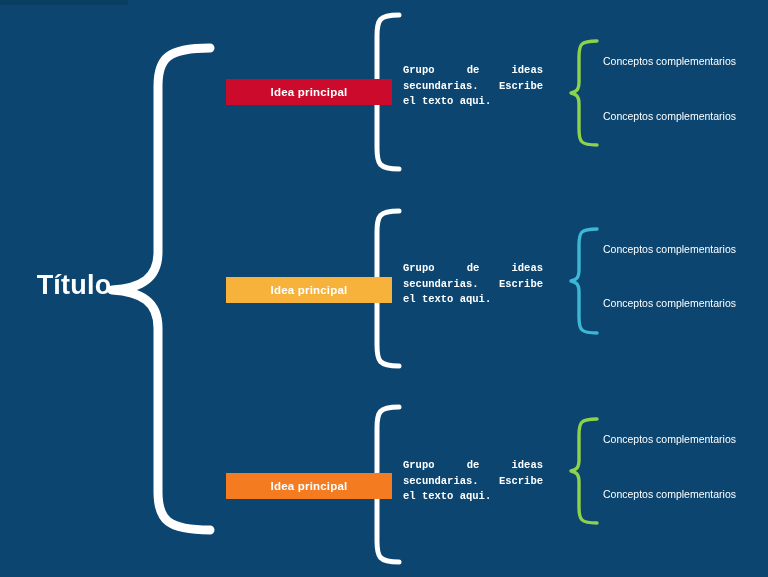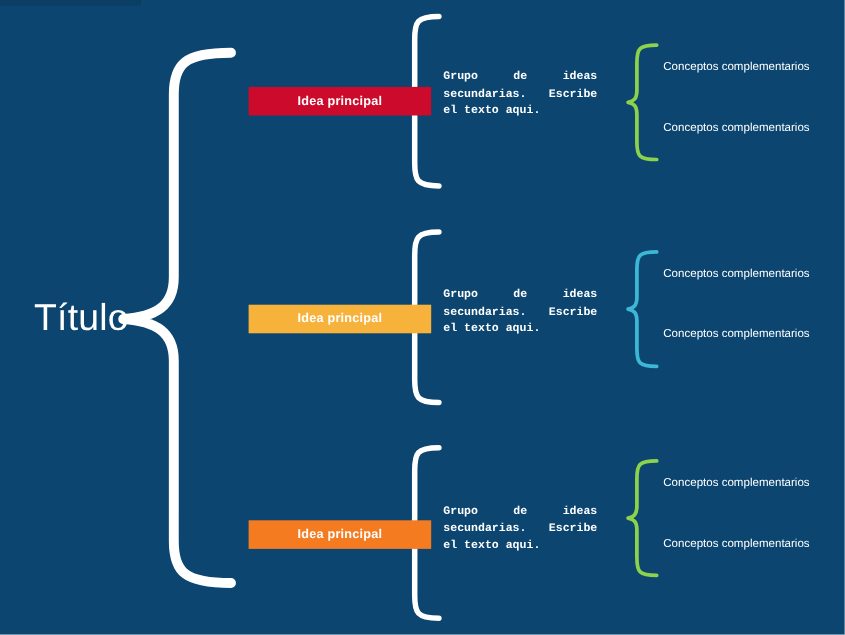--- a/index.html
+++ b/index.html
@@ -27,22 +27,22 @@
   }
 
   
   .title {
     position: absolute;
     left: 24px;
     top: 272px;
     width: 100px;
     text-align: center;
     color: #ffffff;
-    font-size: 34px;
-    font-weight: normal;
+    font-size: 27px;
+    font-weight: bold;
     letter-spacing: .2px;
     line-height: 1;
   }
 
   
   .brackets {
     position: absolute;
     left: 0;
     top: 0;
     width: 768px;

